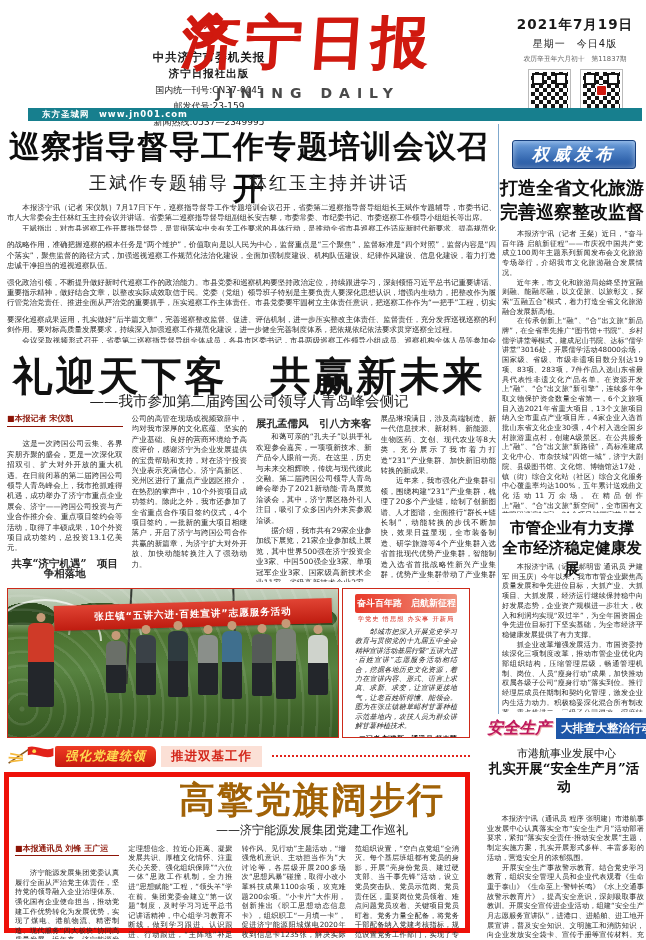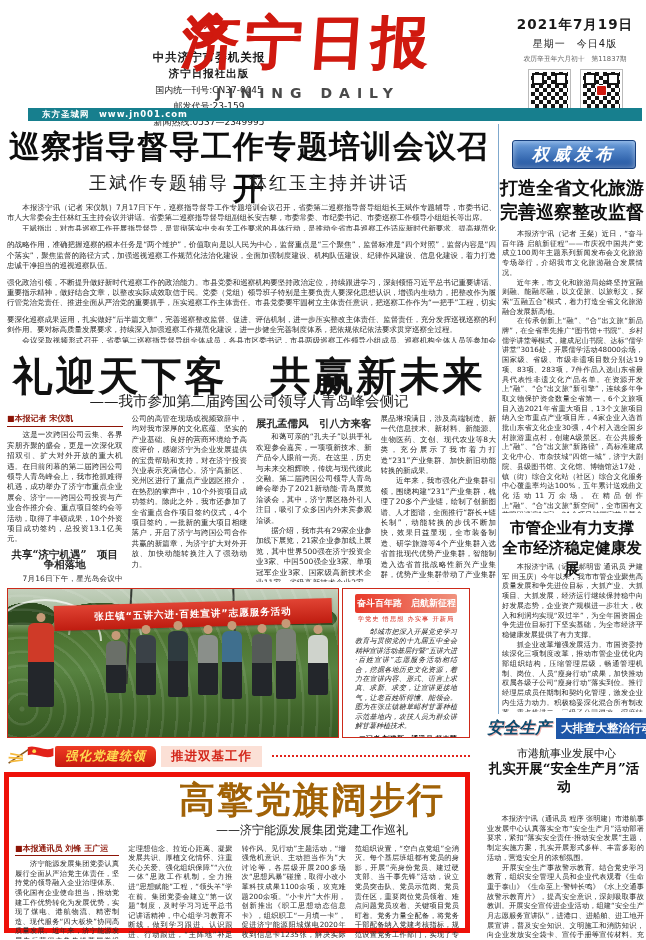--- a/index.html
+++ b/index.html
@@ -44,21 +44,21 @@
   .lead-deck{left:0;top:171px;width:498px;font-size:18px;letter-spacing:2px;color:#222;}
   .cols{display:flex;gap:9px;}
   .col{flex:1;overflow:hidden;font-size:7.5px;line-height:10.4px;color:#2a2a2a;}
   .lead-cols{left:7px;top:203px;width:489px;height:140px;flex-direction:column;}
 
   
   .summit-title{left:0;top:349px;width:498px;font-size:40px;font-weight:bold;letter-spacing:3px;color:#111;}
   .summit-deck{left:0;top:392px;width:498px;font-size:14.5px;color:#222;}
   .summit-cols{left:7px;top:414px;width:489px;height:168px;}
   .byline{font-size:8px;font-weight:bold;color:#8d1406;border-bottom:1px solid #8d1406;
-          padding-bottom:2px;margin-bottom:3px;}
+          padding-bottom:2px;margin-bottom:12px;}
   .xhead{font-size:10.5px;font-weight:bold;text-align:center;margin:4px 0;font-family:"DejaVu Serif",serif;}
 
   
   .photo-row{left:7px;top:588px;width:463px;height:150px;display:flex;gap:3px;}
   .photo{width:332px;position:relative;overflow:hidden;border:1px solid #cc2a1a;box-sizing:border-box;
     background:linear-gradient(#c3d0bd 0%,#a9bda0 16%,#4d7431 30%,#578240 55%,#41662b 82%,#375a24 100%);}
   .photo::after{content:"";position:absolute;inset:0;
     background:repeating-radial-gradient(circle at 14px 120px, rgba(255,255,255,.10) 0 2px, transparent 3px 14px);}
   .trees{position:absolute;left:0;top:0;width:100%;height:36px;
     background:radial-gradient(ellipse 46px 24px at 6% 78%, #2d4b20 60%, transparent 61%),
@@ -105,21 +105,21 @@
   .vline{left:498px;top:124px;width:1px;height:590px;background:#7fa8cd;}
   .authority{left:512px;top:140px;width:122px;height:27px;border-radius:3px;
      background:linear-gradient(180deg,#6da0dd,#1c4f9c);border:1px solid #17407e;color:#fff;
      font-size:17px;font-weight:bold;font-style:italic;line-height:26px;letter-spacing:4px;text-align:center;
      font-family:"DejaVu Serif",serif;box-shadow:inset 0 0 6px rgba(255,255,255,.5);}
   .culture-title{left:498px;top:176px;width:148px;font-size:18px;font-weight:bold;line-height:1.35;color:#0e0e0e;}
   .culture-body{left:502px;top:229px;width:141px;height:284px;font-size:7.2px;line-height:9.7px;overflow:hidden;color:#2a2a2a;}
   .soe-title{left:498px;top:518px;width:148px;font-size:15.5px;font-weight:bold;line-height:1.32;color:#0e0e0e;}
   .soe-body{left:502px;top:562px;width:141px;height:150px;font-size:7.2px;line-height:9.7px;overflow:hidden;color:#2a2a2a;}
   .safety-row{left:487px;top:716px;width:159px;height:24px;display:flex;align-items:center;gap:5px;}
-  .safety-script{color:#0c4a6e;font-style:italic;font-weight:bold;font-size:16px;font-family:"DejaVu Serif",serif;
+  .safety-script{color:#be185d;font-style:italic;font-weight:bold;font-size:16px;font-family:"DejaVu Serif",serif;
       text-shadow:1px 1px 0 rgba(208,25,15,.35);white-space:nowrap;}
   .safety-band{background:#1e57a8;color:#fff;font-size:11.5px;font-weight:bold;padding:3px 5px;position:relative;white-space:nowrap;}
   .safety-band::after{content:"";position:absolute;right:-12px;top:0;border-top:18px solid #8fb4e0;border-left:12px solid transparent;transform:skewX(-30deg);}
   .safety-kicker{left:487px;top:746px;width:159px;font-size:11px;color:#1a1a1a;}
   .safety-title{left:482px;top:760px;width:164px;font-size:13.5px;font-weight:900;font-family:"DejaVu Serif",serif;color:#0d0d0d;}
   .safety-body{left:487px;top:782px;width:157px;height:152px;font-size:7.2px;line-height:9.7px;overflow:hidden;color:#2a2a2a;margin-top:32px;}
 </style>
 </head>
 <body>
 

